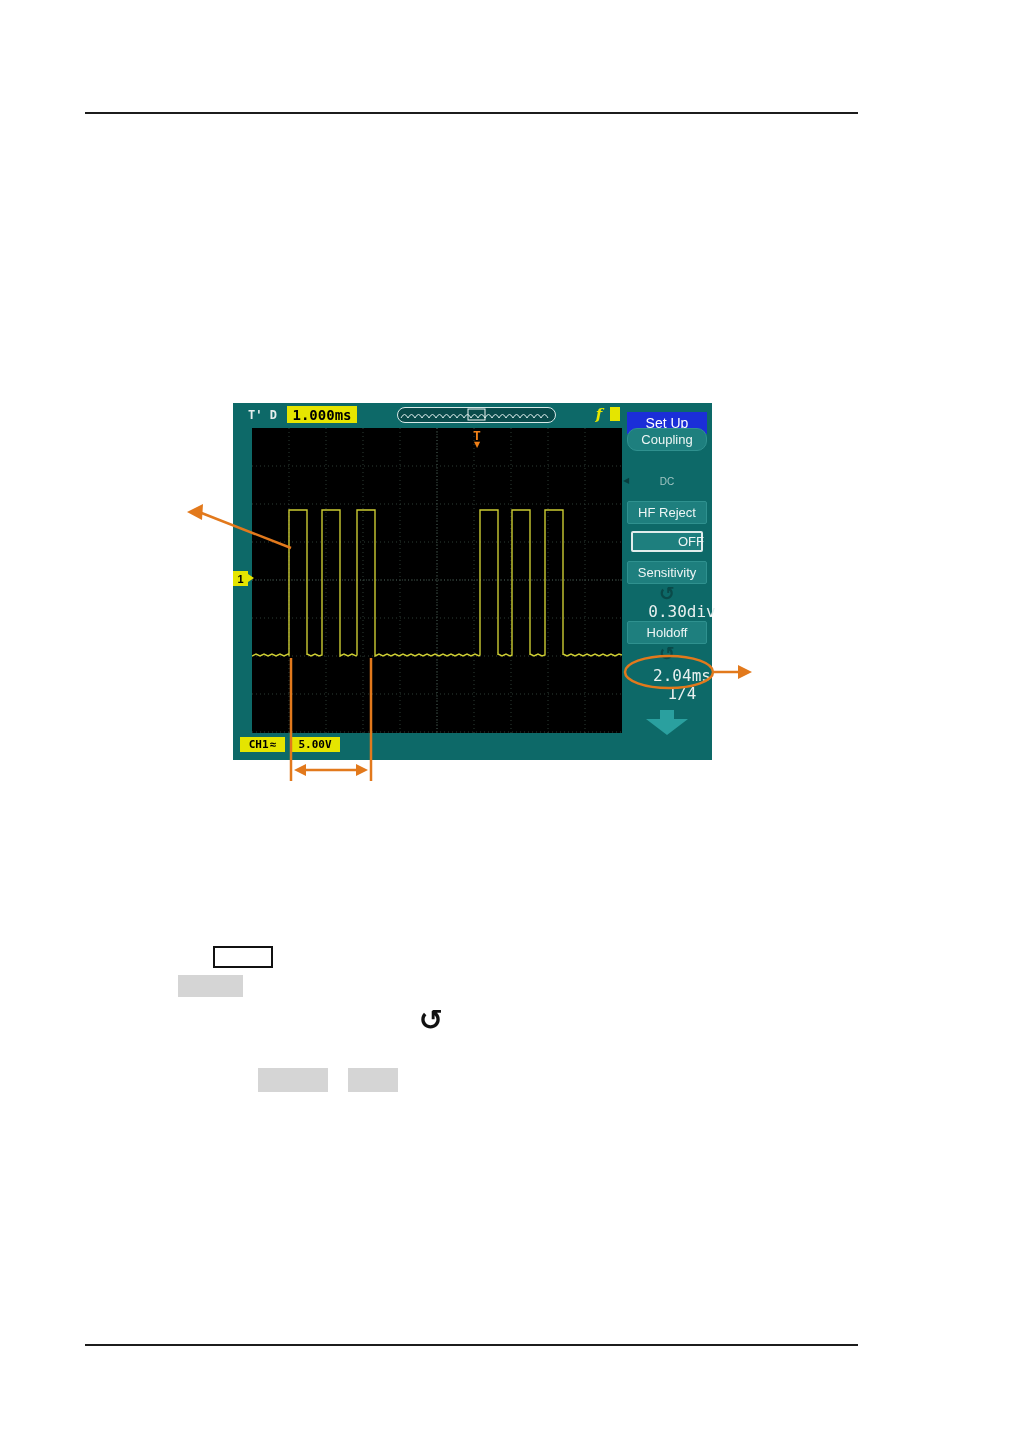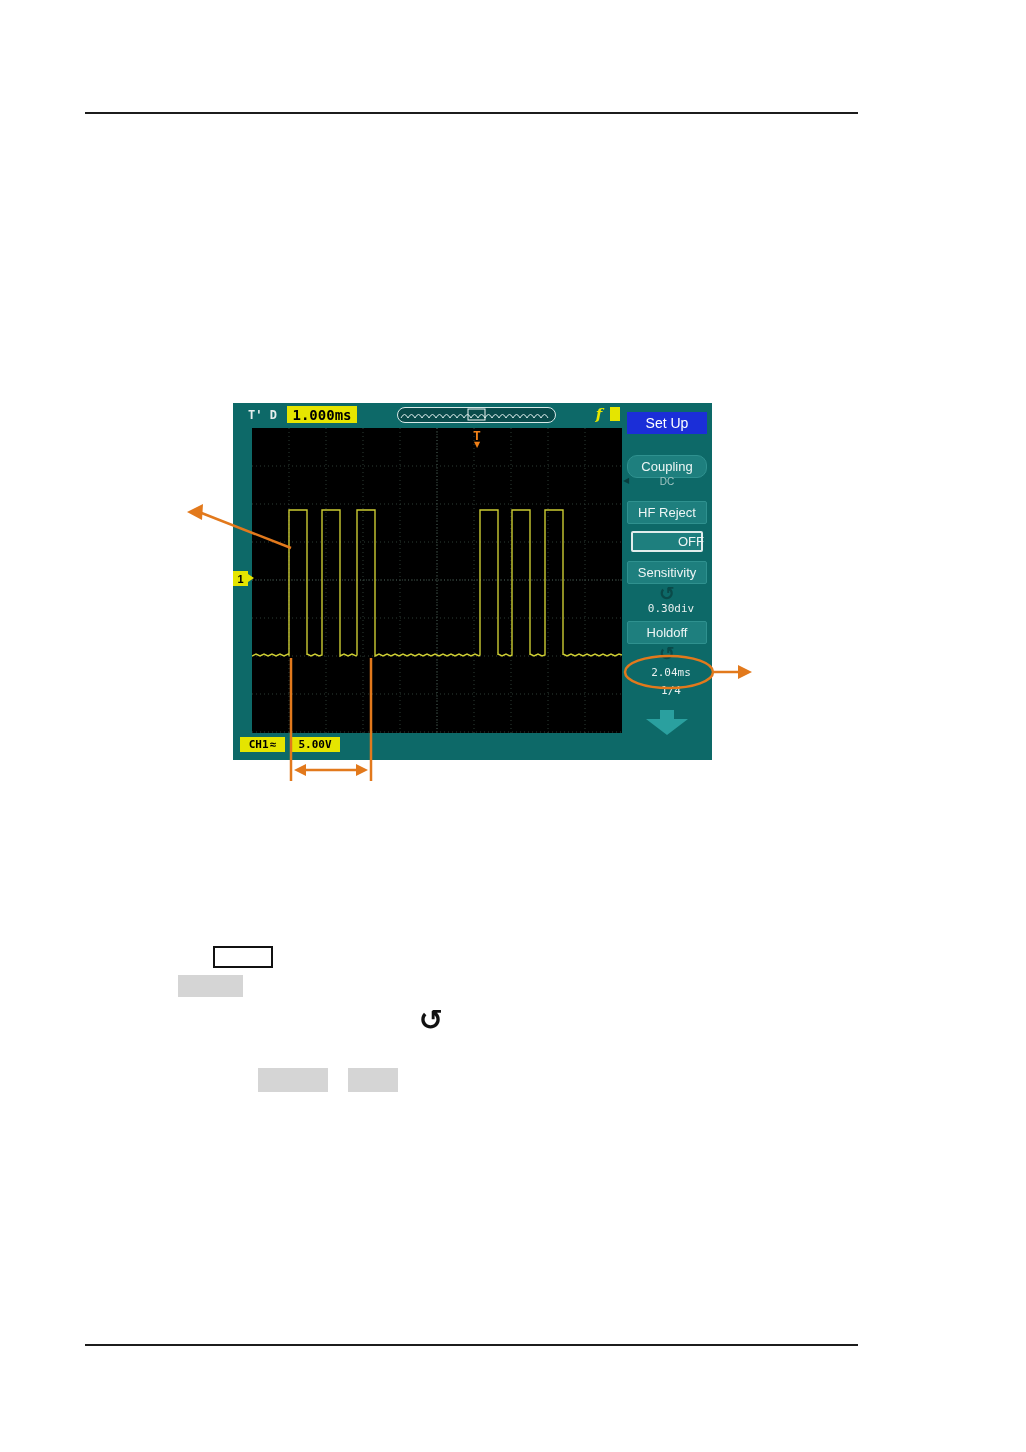--- a/index.html
+++ b/index.html
@@ -33,21 +33,21 @@
                color:#000; font-size:11px; font-weight:bold; display:flex; align-items:center; justify-content:center; }
   .ch-marker::after { content:""; position:absolute; left:15px; top:3px; border-left:6px solid #e5e500;
                       border-top:4.5px solid transparent; border-bottom:4.5px solid transparent; }
 
   
   .menu { position:absolute; left:392px; top:0; width:87px; height:387px; }
   .menu-title { position:absolute; left:2px; top:9px; width:80px; height:22px; background:#1b2ed8; color:#fff;
                 font-size:14px; display:flex; align-items:center; justify-content:center; }
   .btn { position:absolute; left:2px; width:80px; height:23px; background:#1e7f7e; border:1px solid #2f918f;
          border-radius:2px; color:#eef6f5; font-size:13px; display:flex; align-items:center; justify-content:center; }
-  .menu-value { position:absolute; left:4px; width:84px; font-family:"DejaVu Sans Mono", monospace; font-size:11px;
+  .menu-value { position:absolute; left:15px; width:84px; font-family:"DejaVu Sans Mono", monospace; font-size:16px;
                 color:#e8f0ef; text-align:center; }
   .dc-row { position:absolute; left:0; top:69px; width:84px; height:18px; display:flex; align-items:center; justify-content:center;
             color:#a3c6c4; font-size:10px; }
   .submenu-left { position:absolute; left:-2px; top:73px; font-size:8px; color:#083f3f;
                   font-family:"DejaVu Sans", sans-serif; }
   .knob { position:absolute; left:0; width:84px; text-align:center; color:#0a4a49;
           font-family:"DejaVu Sans", sans-serif; font-size:19px; font-weight:bold; line-height:1; }
   .off-btn { left:6px; width:72px; height:21px; border:2px solid #e1edec; }
 
   .down-arrow-svg { position:absolute; left:17px; top:307px; }
@@ -116,21 +116,21 @@
         <span class="t">T</span>
         <span class="arr">▼</span>
       </div>
     </div>
 
     <div class="ch-marker">1</div>
 
     <div class="menu">
       <div class="menu-title">Set Up</div>
 
-      <div class="btn" style="top:52px;border-radius:10px;">Coupling</div>
+      <div class="btn" style="top:25px;border-radius:10px;">Coupling</div>
       <span class="submenu-left">◀</span>
       <div class="dc-row">DC</div>
 
       <div class="btn" style="top:98px;">HF Reject</div>
       <div class="btn off-btn" style="top:128px;padding-left:48px;">OFF</div>
 
       <div class="btn" style="top:158px;">Sensitivity</div>
       <div class="knob" style="top:181px;">↺</div>
       <div class="menu-value" style="top:199px;">0.30div</div>
 

